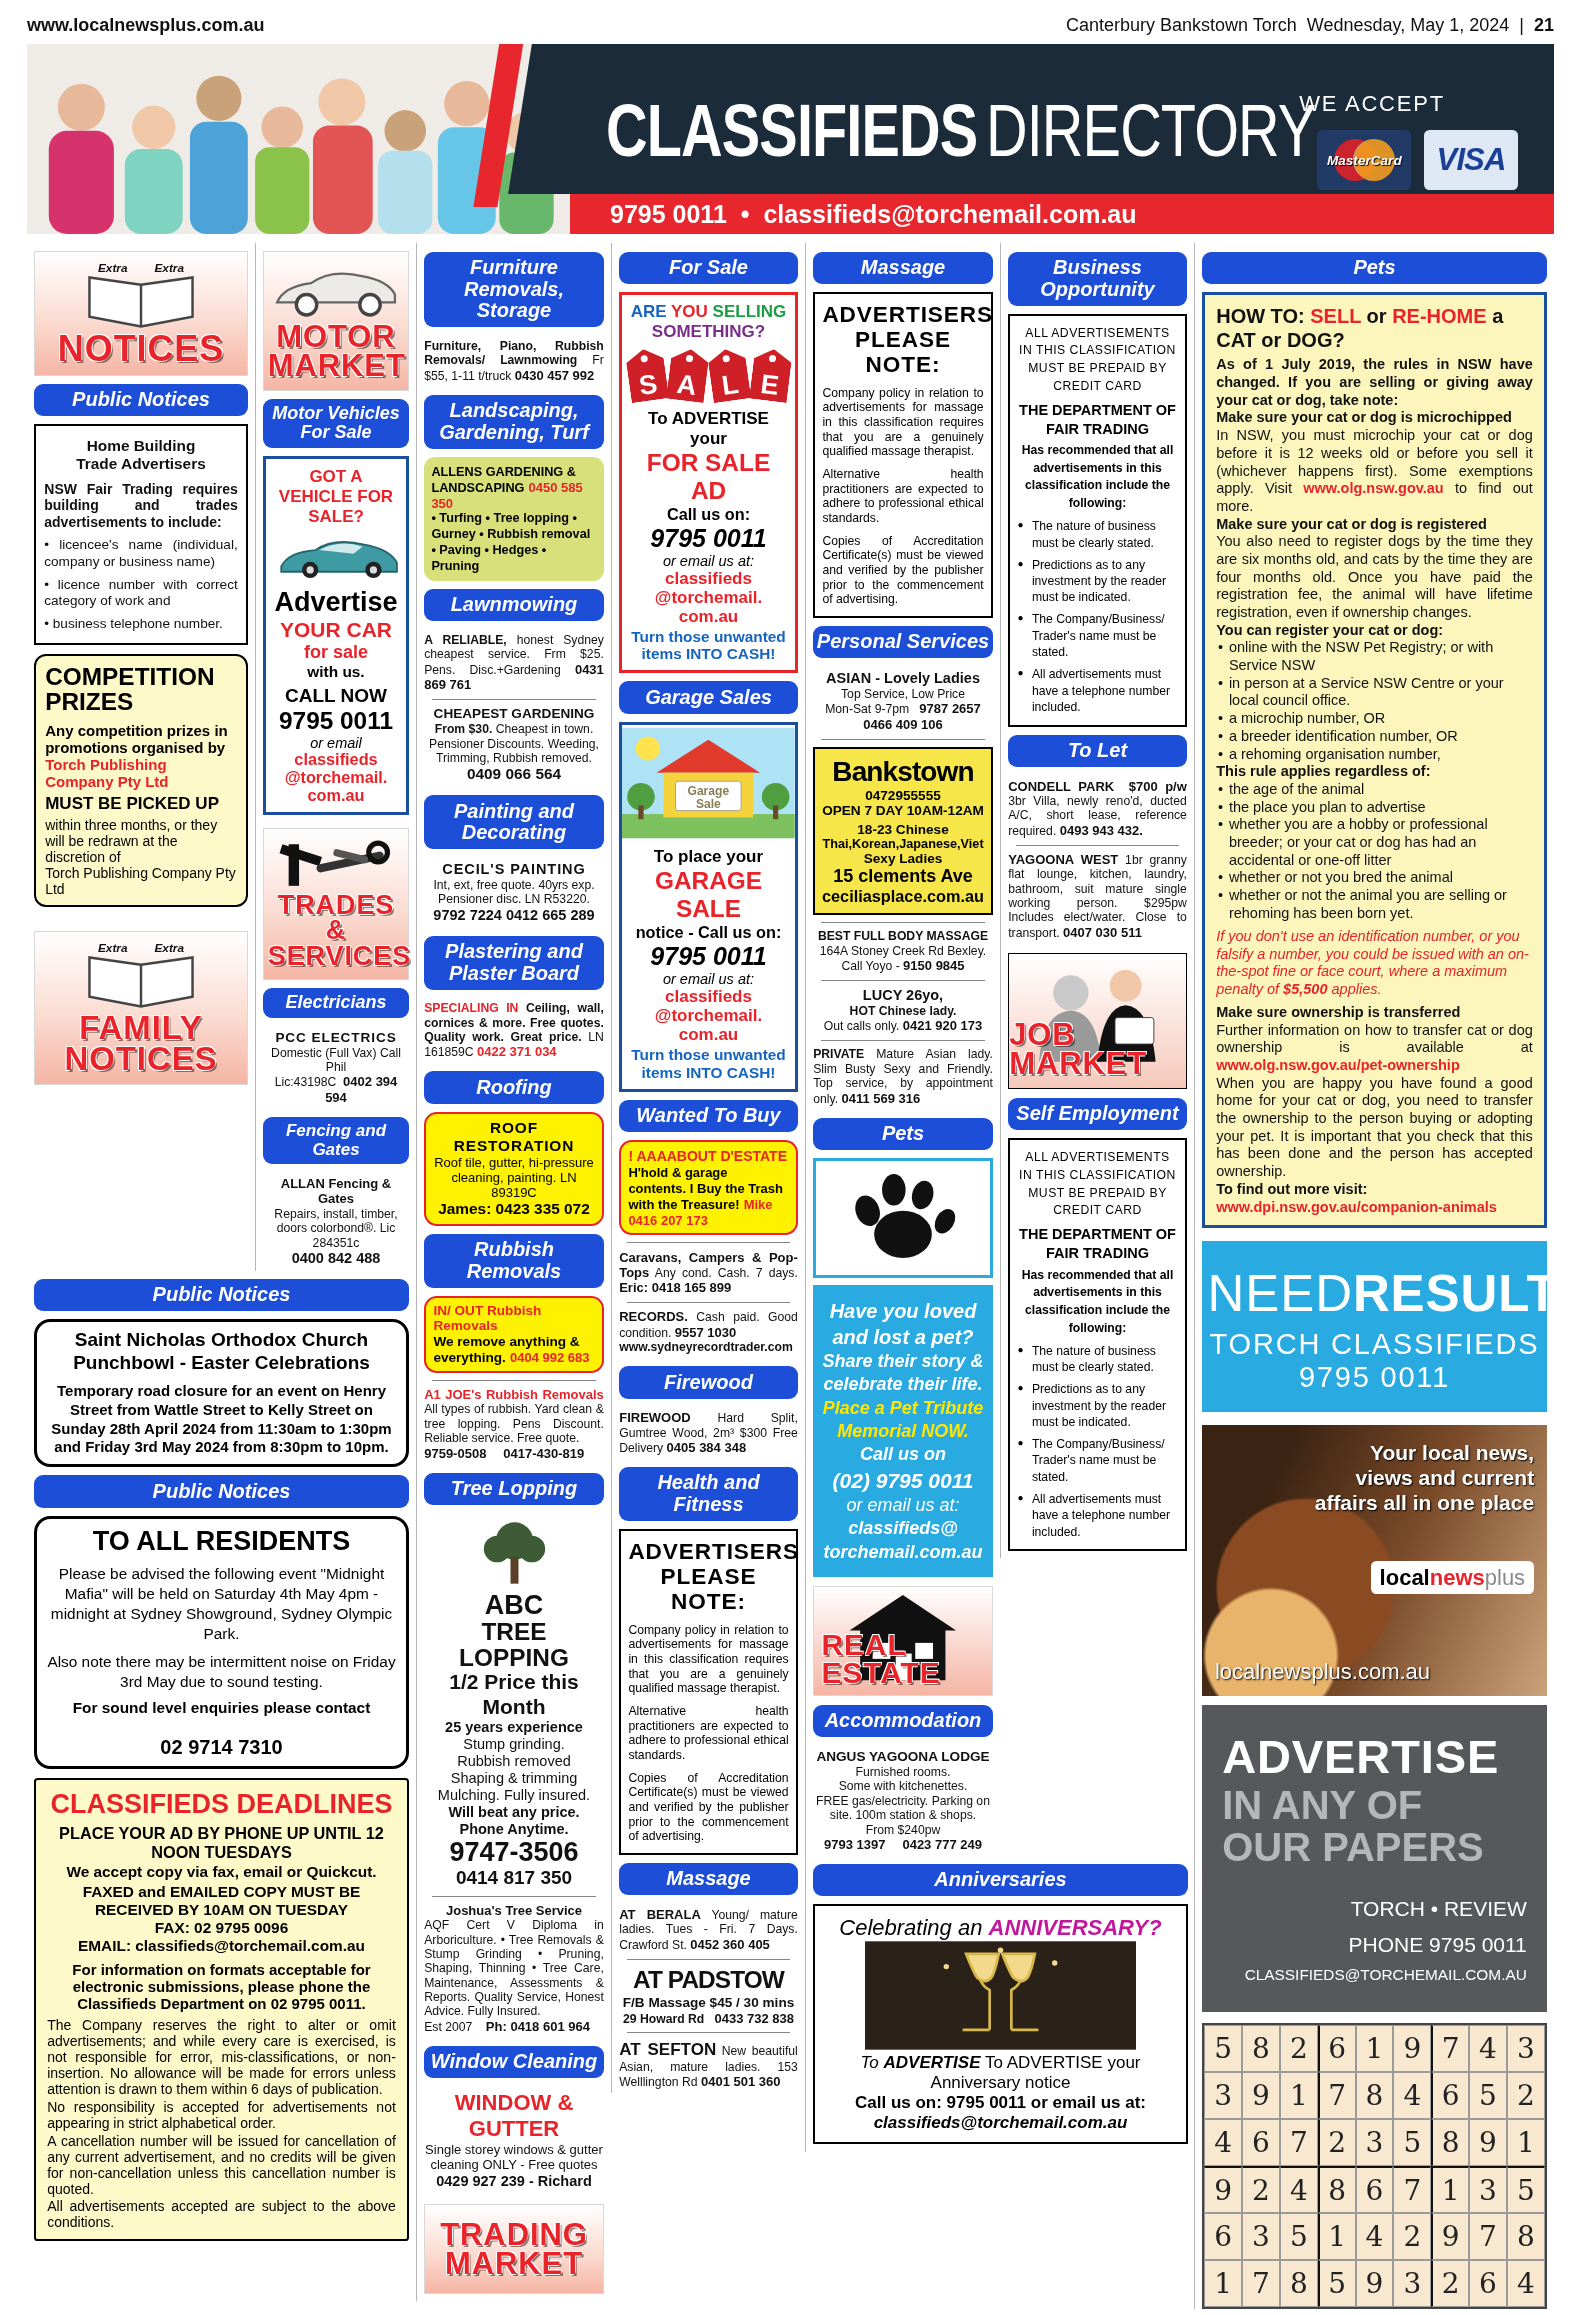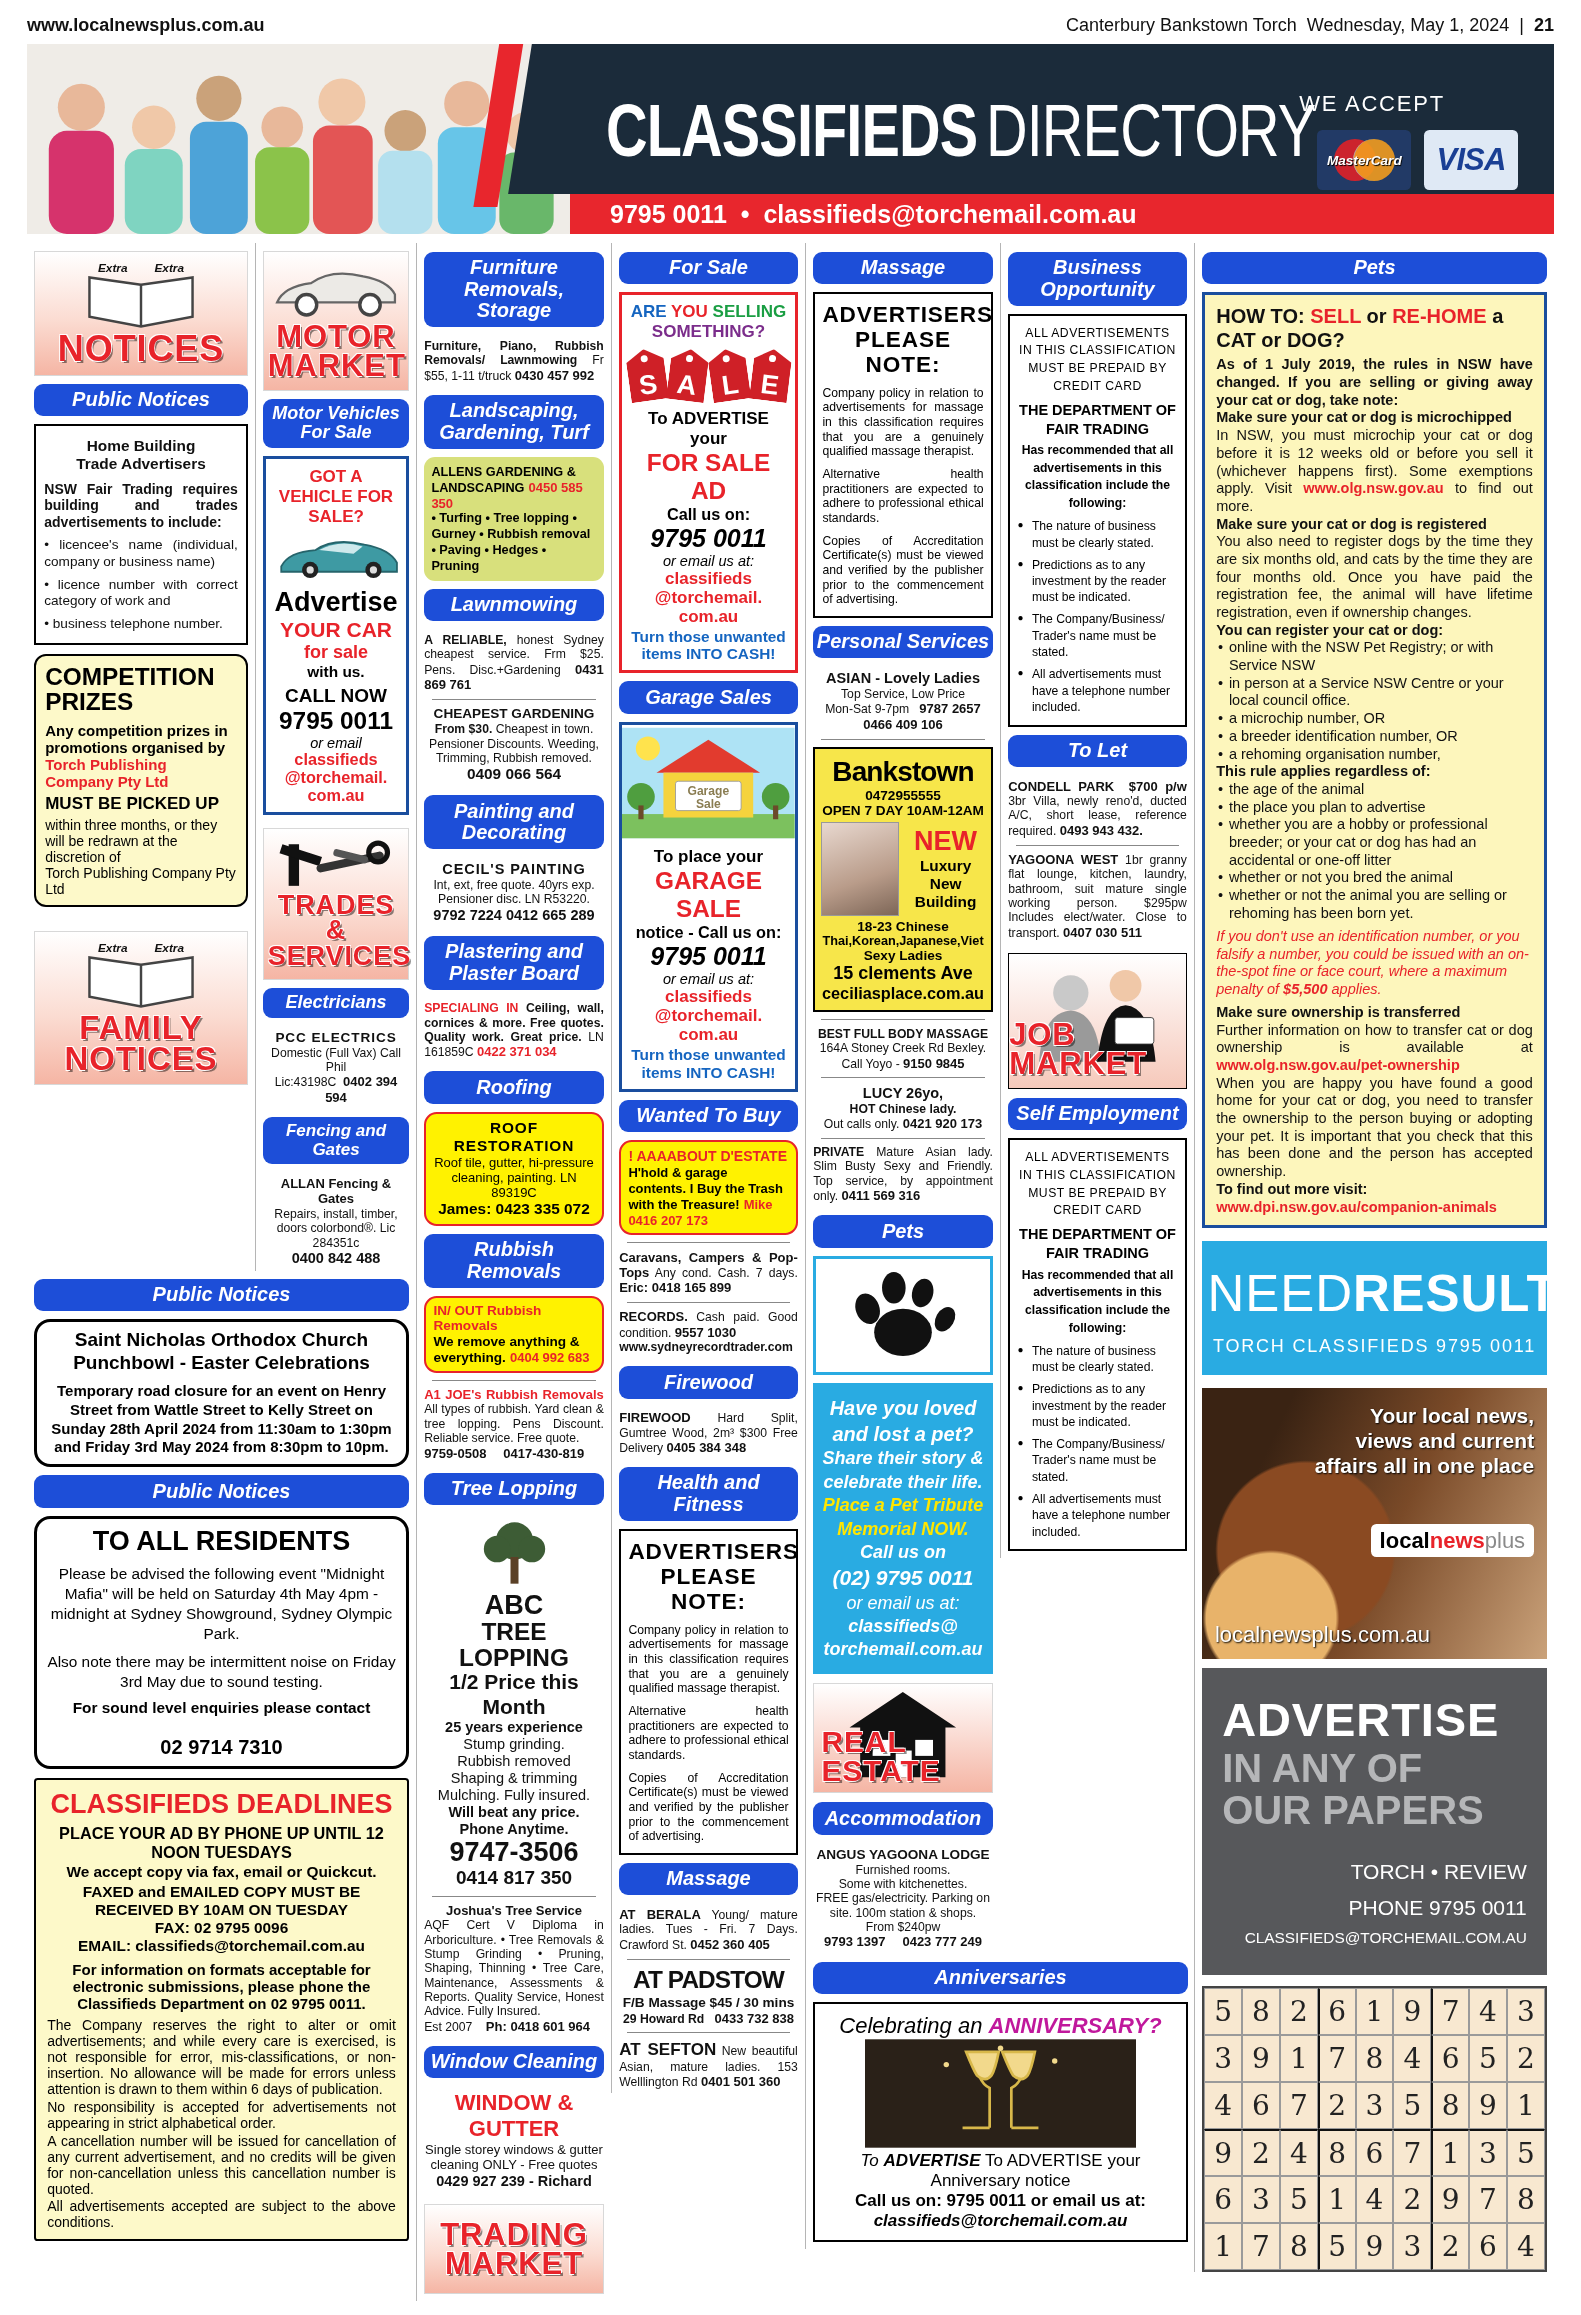--- a/index.html
+++ b/index.html
@@ -91,21 +91,21 @@
   .howto ul { list-style:none; }
   .howto li { padding-left:12.7px; position:relative; }
   .howto li:before { content:"•"; position:absolute; left:1.8px; }
   .howto .warn { color:#e8232a; font-style:italic; margin:5.4px 0; }
   .howto .lnk { color:#e8232a; font-weight:bold; }
 
   .results { background:#29abe2; color:#fff; text-align:center; padding:23.5px 5.4px 18px 5.4px; margin:12.7px 0.9px; }
   .results .big { font-size:51px; letter-spacing:0.9px; }
   .results .thin { font-weight:200; }
   .results .bold { font-weight:900; }
-  .results .sub { font-size:18px; font-weight:300; letter-spacing:1.8px; margin-top:13px; }
+  .results .sub { font-size:29px; font-weight:300; letter-spacing:1.8px; margin-top:5px; }
 
   .promo { position:relative; height:271px; margin:9px 0.9px; background:
            radial-gradient(circle at 20% 85%, #e8b36a 0 18%, transparent 19%),
            radial-gradient(circle at 30% 60%, #8a4a22 0 30%, transparent 31%),
            linear-gradient(115deg,#3a2313 20%,#7a4a28 55%,#caa27a 100%); overflow:hidden; }
   .promo .txt { position:absolute; right:12.7px; top:14.5px; width:226px; text-align:right; color:#fff; font-size:21px; font-weight:bold; line-height:1.2; text-shadow:0.9px 0.9px 1.8px #000; }
   .promo .chip { position:absolute; right:12.7px; top:136px; background:#fff; border-radius:5.4px; padding:3.6px 9px; font-size:22px; font-weight:900; }
   .promo .chip .n { color:#e8232a; } .promo .chip .p { color:#8a8a8a; font-weight:400; }
   .promo .web { position:absolute; left:12.7px; bottom:11px; color:#fff; font-size:22px; text-shadow:0.9px 0.9px 1.8px #000; }
 
@@ -544,27 +544,20 @@
             <span class="lead" style="font-size:14.5px;">ASIAN - Lovely Ladies</span><br>
             <span>Top Service, Low Price</span><br>
             <span>Mon-Sat 9-7pm</span> &nbsp; <span class="ph">9787 2657</span><br>
             <span class="ph">0466 409 106</span>
           </div>
           <hr class="rule">
           <div class="bank">
             <div style="font-weight:900; font-size:28px; letter-spacing:-0.9px;">Bankstown</div>
             <div style="font-weight:bold; font-size:13.6px;">0472955555</div>
             <div style="font-weight:bold; font-size:13.6px;">OPEN 7 DAY 10AM-12AM</div>
-            <div style="display:flex; gap:7.2px; align-items:center; margin-top:3.6px;">
-              <div style="width:78px; height:94px; background:linear-gradient(160deg,#e8d8cf,#b99c8a 60%,#7d6657); border:0.9px solid #999;"></div>
-              <div style="flex:1;">
-                <div class="red" style="font-weight:900; font-size:27px;">NEW</div>
-                <div style="font-weight:bold; font-size:15.4px; line-height:1.15;">Luxury New Building</div>
-              </div>
-            </div>
             <div style="font-weight:bold; font-size:13.6px; margin-top:3.6px;">18-23 Chinese</div>
             <div style="font-weight:bold; font-size:12.7px;">Thai,Korean,Japanese,Viet</div>
             <div style="font-weight:bold; font-size:13.6px;">Sexy Ladies</div>
             <div style="font-weight:900; font-size:18px;">15 clements Ave</div>
             <div style="font-weight:900; font-size:16.3px;">ceciliasplace.com.au</div>
           </div>
           <hr class="rule">
           <div class="ad c">
             <span class="lead">BEST FULL BODY MASSAGE</span><br>
             <span>164A Stoney Creek Rd Bexley.</span><br>

